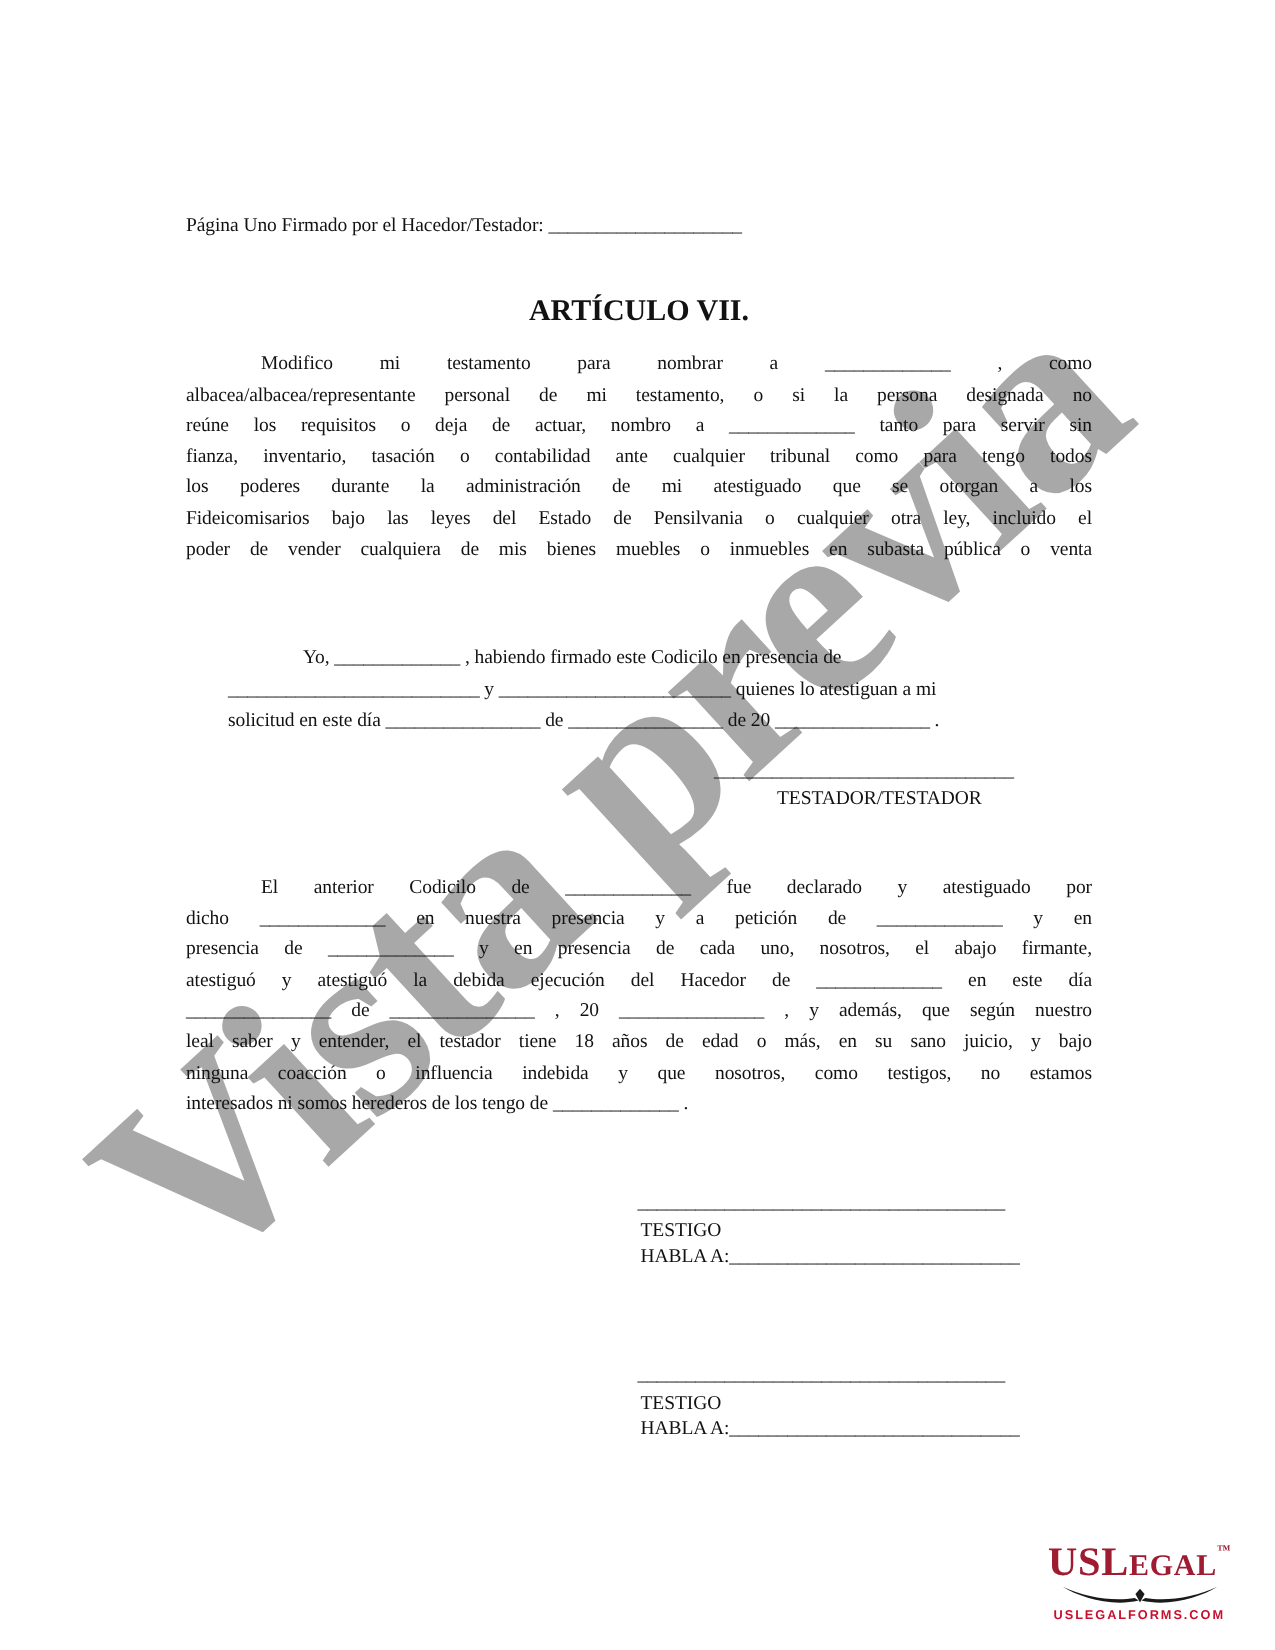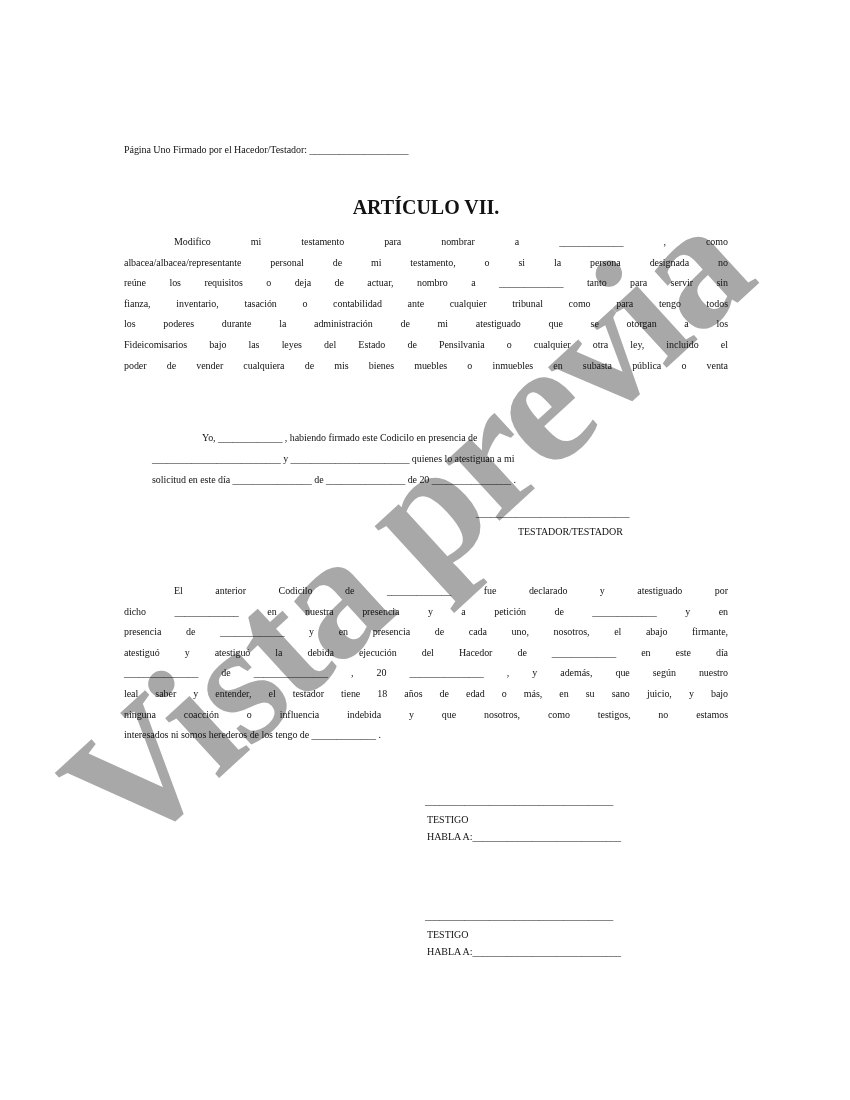--- a/index.html
+++ b/index.html
@@ -11,21 +11,21 @@
   .watermark{
     position:absolute;left:405px;top:528px;z-index:1;
     transform:translate(-50%,-50%) rotate(-42.5deg);
     font-size:175px;font-weight:bold;letter-spacing:-4px;
     color:#a8a8a8;white-space:nowrap;pointer-events:none;
     font-family:"Liberation Serif", serif;
   }
   .content{position:absolute;left:0;top:0;width:850px;height:1100px;z-index:2;}
 
   .abs{position:absolute;}
-  .bodytext{font-size:10px;line-height:20.6px;letter-spacing:-0.05px;}
+  .bodytext{font-size:13px;line-height:20.6px;letter-spacing:-0.05px;}
   .col{left:124px;width:604px;}
 
   .header-line{top:140px;}
   .title{top:196px;text-align:center;font-weight:bold;font-size:20px;}
 
   .para1{top:232px;}
   .para2{top:581px;}
   .jl{text-align:justify;text-align-last:justify;}
   .indent{padding-left:50px;}
 
@@ -102,15 +102,26 @@
     <div class="abs bodytext sigline w1-habla">
       <span>HABLA A:</span><span>______________________________</span>
     </div>
 
     <div class="abs bodytext sigline w2-sig">______________________________________</div>
     <div class="abs bodytext w2-label">TESTIGO</div>
     <div class="abs bodytext sigline w2-habla">
       <span>HABLA A:</span><span>______________________________</span>
     </div>
 
+    <div class="abs logo">
+      <div class="brand">
+        <span class="big">USL</span><span class="small">EGAL</span><span class="tm">™</span>
+      </div>
+      <svg class="eagle" width="120" height="14" viewBox="0 0 120 16">
+        <path d="M1,1 C18,9 40,12.5 56,9.5 L59,11.5 C38,16.5 14,9 1,1 Z" fill="#1a1a1a"></path>
+        <path d="M119,1 C102,9 80,12.5 64,9.5 L61,11.5 C82,16.5 106,9 119,1 Z" fill="#1a1a1a"></path>
+        <path d="M56.5,6.5 L60,2.5 L63.5,6.5 L60,13 Z" fill="#1a1a1a"></path>
+      </svg>
+      <div class="site">USLEGALFORMS.COM</div>
+    </div>
 
   </div>
 </div>
 
 </body></html>

